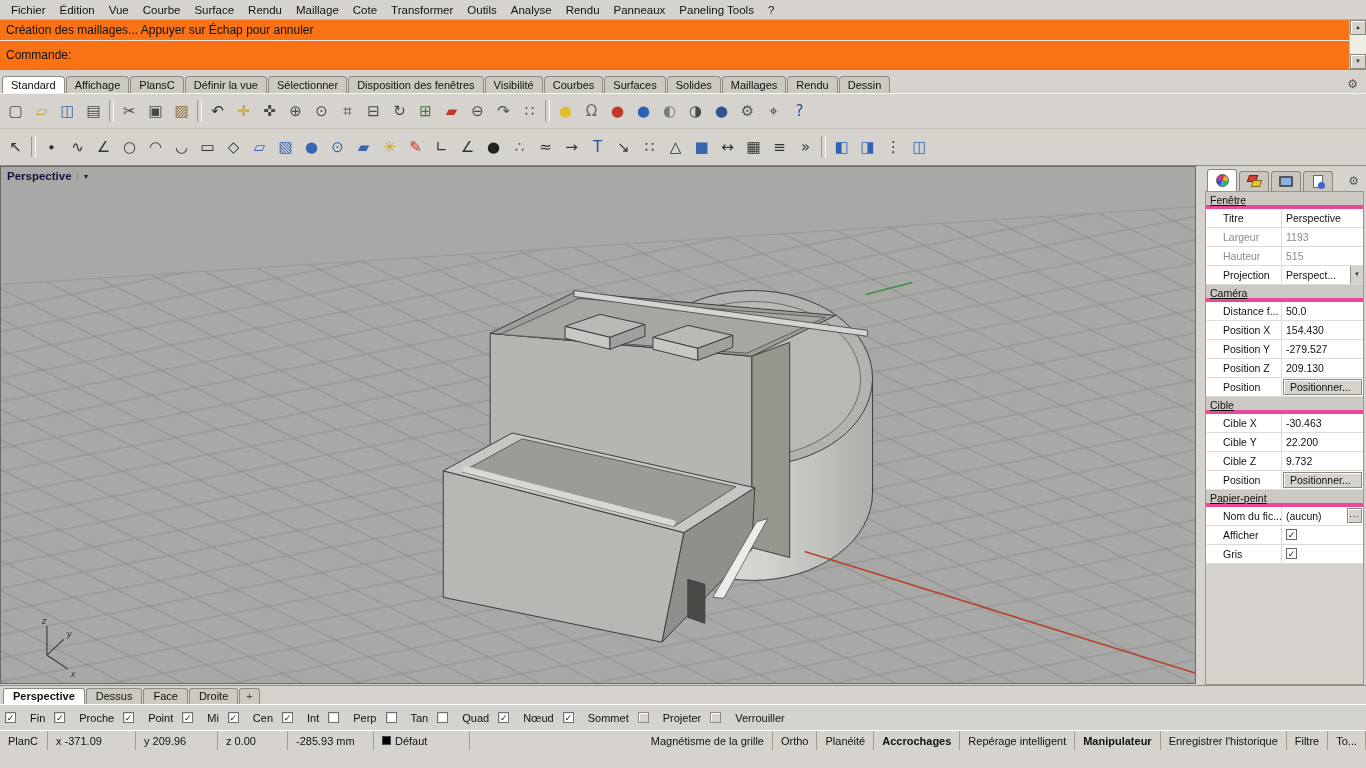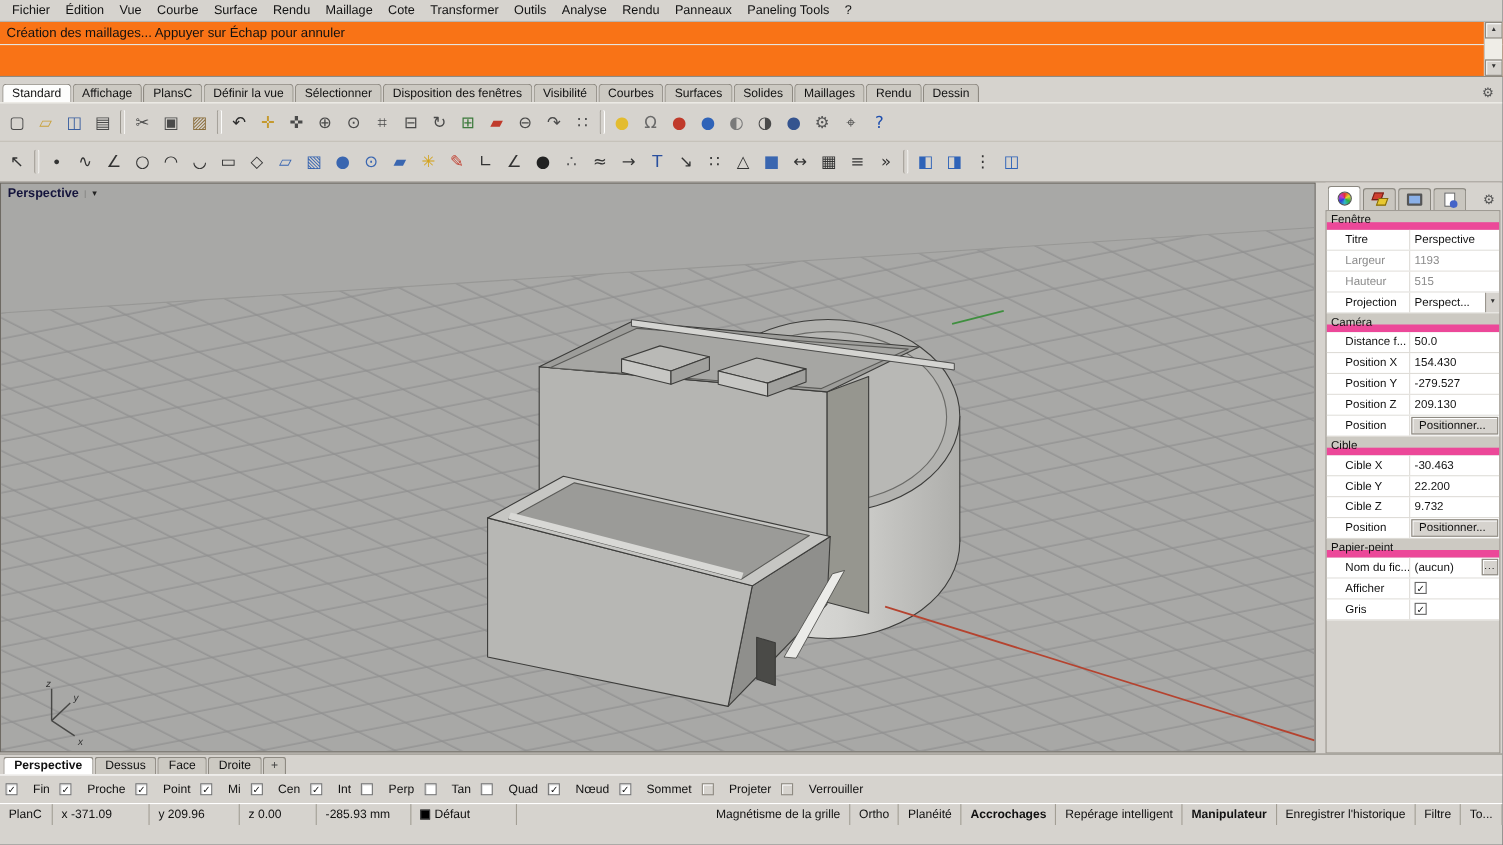--- a/index.html
+++ b/index.html
@@ -62,22 +62,22 @@
   .ptab-layers i{position:absolute;width:9px;height:7px;transform:skewX(-20deg);display:block;}
   .ptab-layers i:first-child{left:1px;top:0;background:#d04030;border:1px solid #702018;}
   .ptab-layers i:last-child{left:5px;top:5px;background:#e8c830;border:1px solid #806810;}
   .ptab-monitor{width:14px;height:11px;border:2px solid #555;background:#8ab0e8;border-radius:1px;display:block;}
   .ptab-page{width:10px;height:13px;background:#fff;border:1px solid #666;position:relative;display:block;}
   .ptab-page::after{content:"";position:absolute;right:-3px;bottom:-2px;width:7px;height:7px;border-radius:50%;background:#4464c8;}
   .panel-gear{font-size:12px;color:#555;margin-left:auto;padding:0 3px 3px;font-family:"DejaVu Sans",sans-serif;}
   .pbody{border:1px solid #9a968e;flex:1;background:#d6d3ce;overflow:hidden;}
   .p-item .p-header{display:none;}
   .p-item .p-cells{display:none;}
-  .p-item.header .p-header{display:block;background:#ccc9c2;border-bottom:7px solid #ec4899;
-        font-size:10.5px;padding:2px 4px;height:17px;}
+  .p-item.header .p-header{display:block;background:#ccc9c2;border-bottom:4px solid #ec4899;
+        font-size:10.5px;padding:2px 4px;height:17px;text-decoration:underline;}
   .p-item.row .p-cells{display:flex;height:19px;background:#fff;border-bottom:1px solid #dedcd7;}
   .p-label{width:76px;flex:none;font-size:10.5px;line-height:18px;padding-left:17px;
         border-right:1px solid #dedcd7;white-space:nowrap;overflow:hidden;}
   .p-value{flex:1;position:relative;font-size:10.5px;line-height:18px;padding-left:4px;
         white-space:nowrap;overflow:hidden;}
   .p-arrow{display:none;position:absolute;right:0;top:0;bottom:0;width:13px;background:#d6d3ce;
         border-left:1px solid #9a968e;font-size:6px;text-align:center;line-height:17px;color:#333;}
   .p-more{display:none;position:absolute;right:1px;top:1px;width:15px;height:15px;background:#d6d3ce;
         border:1px solid #8e8a82;box-shadow:inset 1px 1px 0 #fff;font-size:9px;line-height:11px;
         text-align:center;letter-spacing:1px;}
@@ -134,20 +134,21 @@
       <span class="menu-item">Outils</span>
       <span class="menu-item">Analyse</span>
       <span class="menu-item">Rendu</span>
       <span class="menu-item">Panneaux</span>
       <span class="menu-item">Paneling Tools</span>
       <span class="menu-item">?</span>
     </div>
 
   <div class="cmdarea">
     <div class="cmd-history">Création des maillages... Appuyer sur Échap pour annuler</div>
+    <div class="cmd-line">Commande:</div>
     <div class="cmd-scroll">
       <span class="scroll-btn">▲</span>
       <span class="scroll-track"></span>
       <span class="scroll-btn">▼</span>
     </div>
   </div>
 
   <div class="tabrow">
     <div class="tabs">
         <span class="ttab active">Standard</span>

